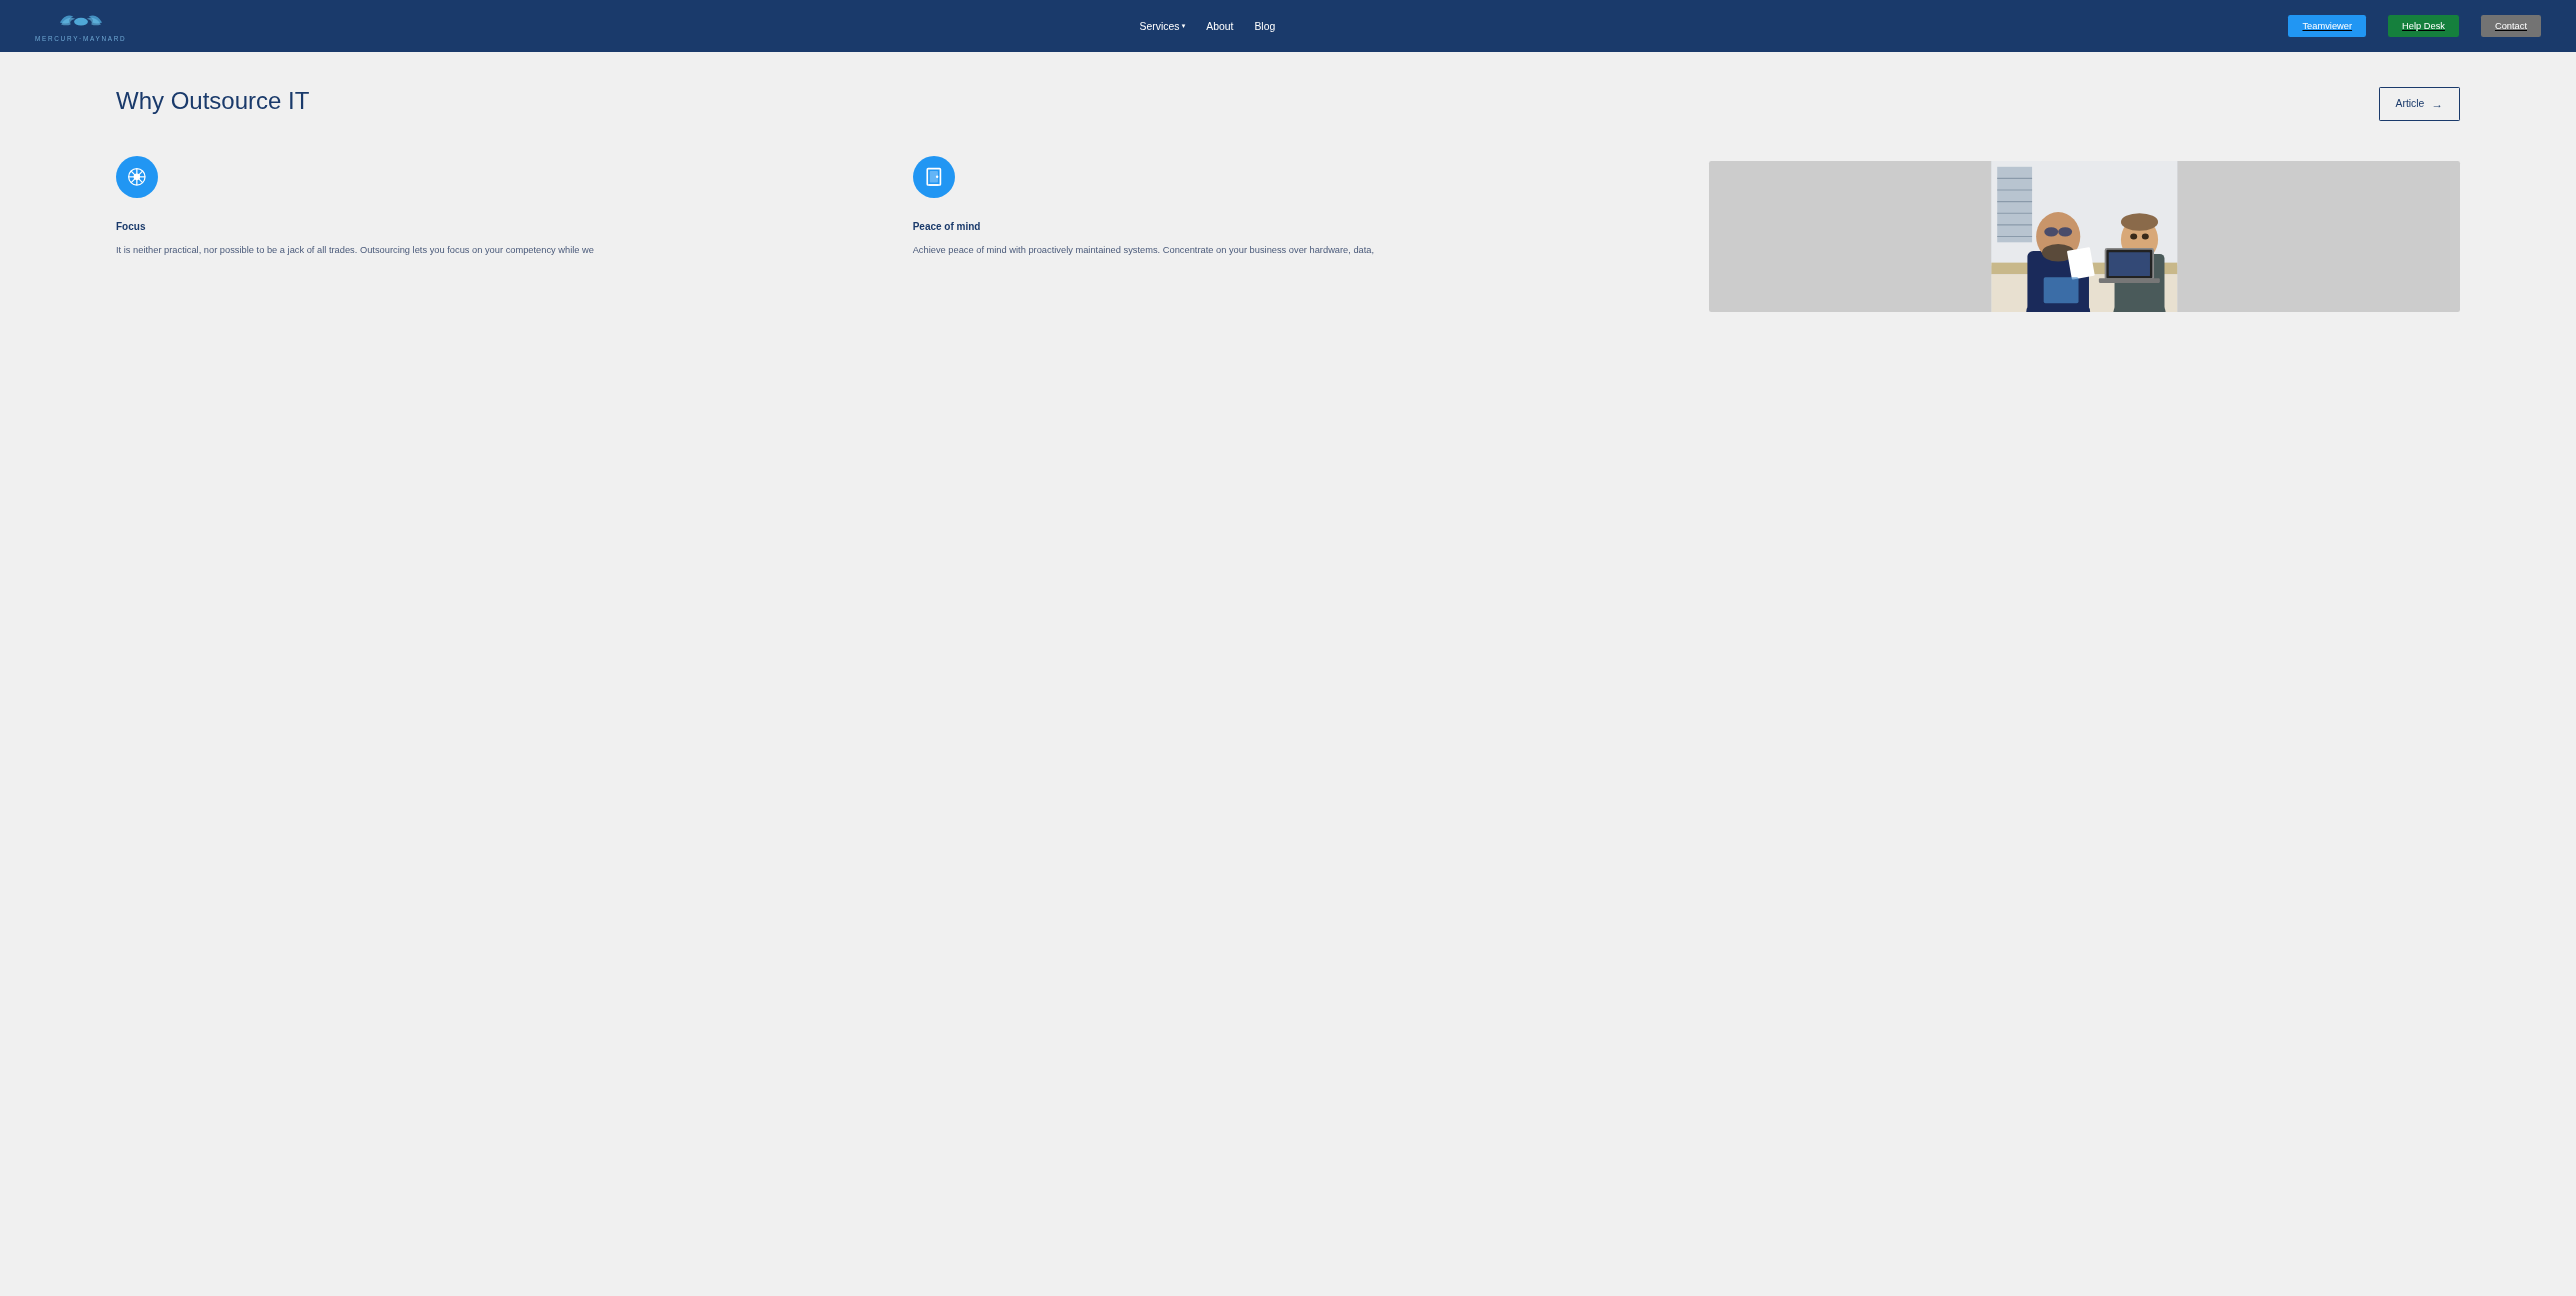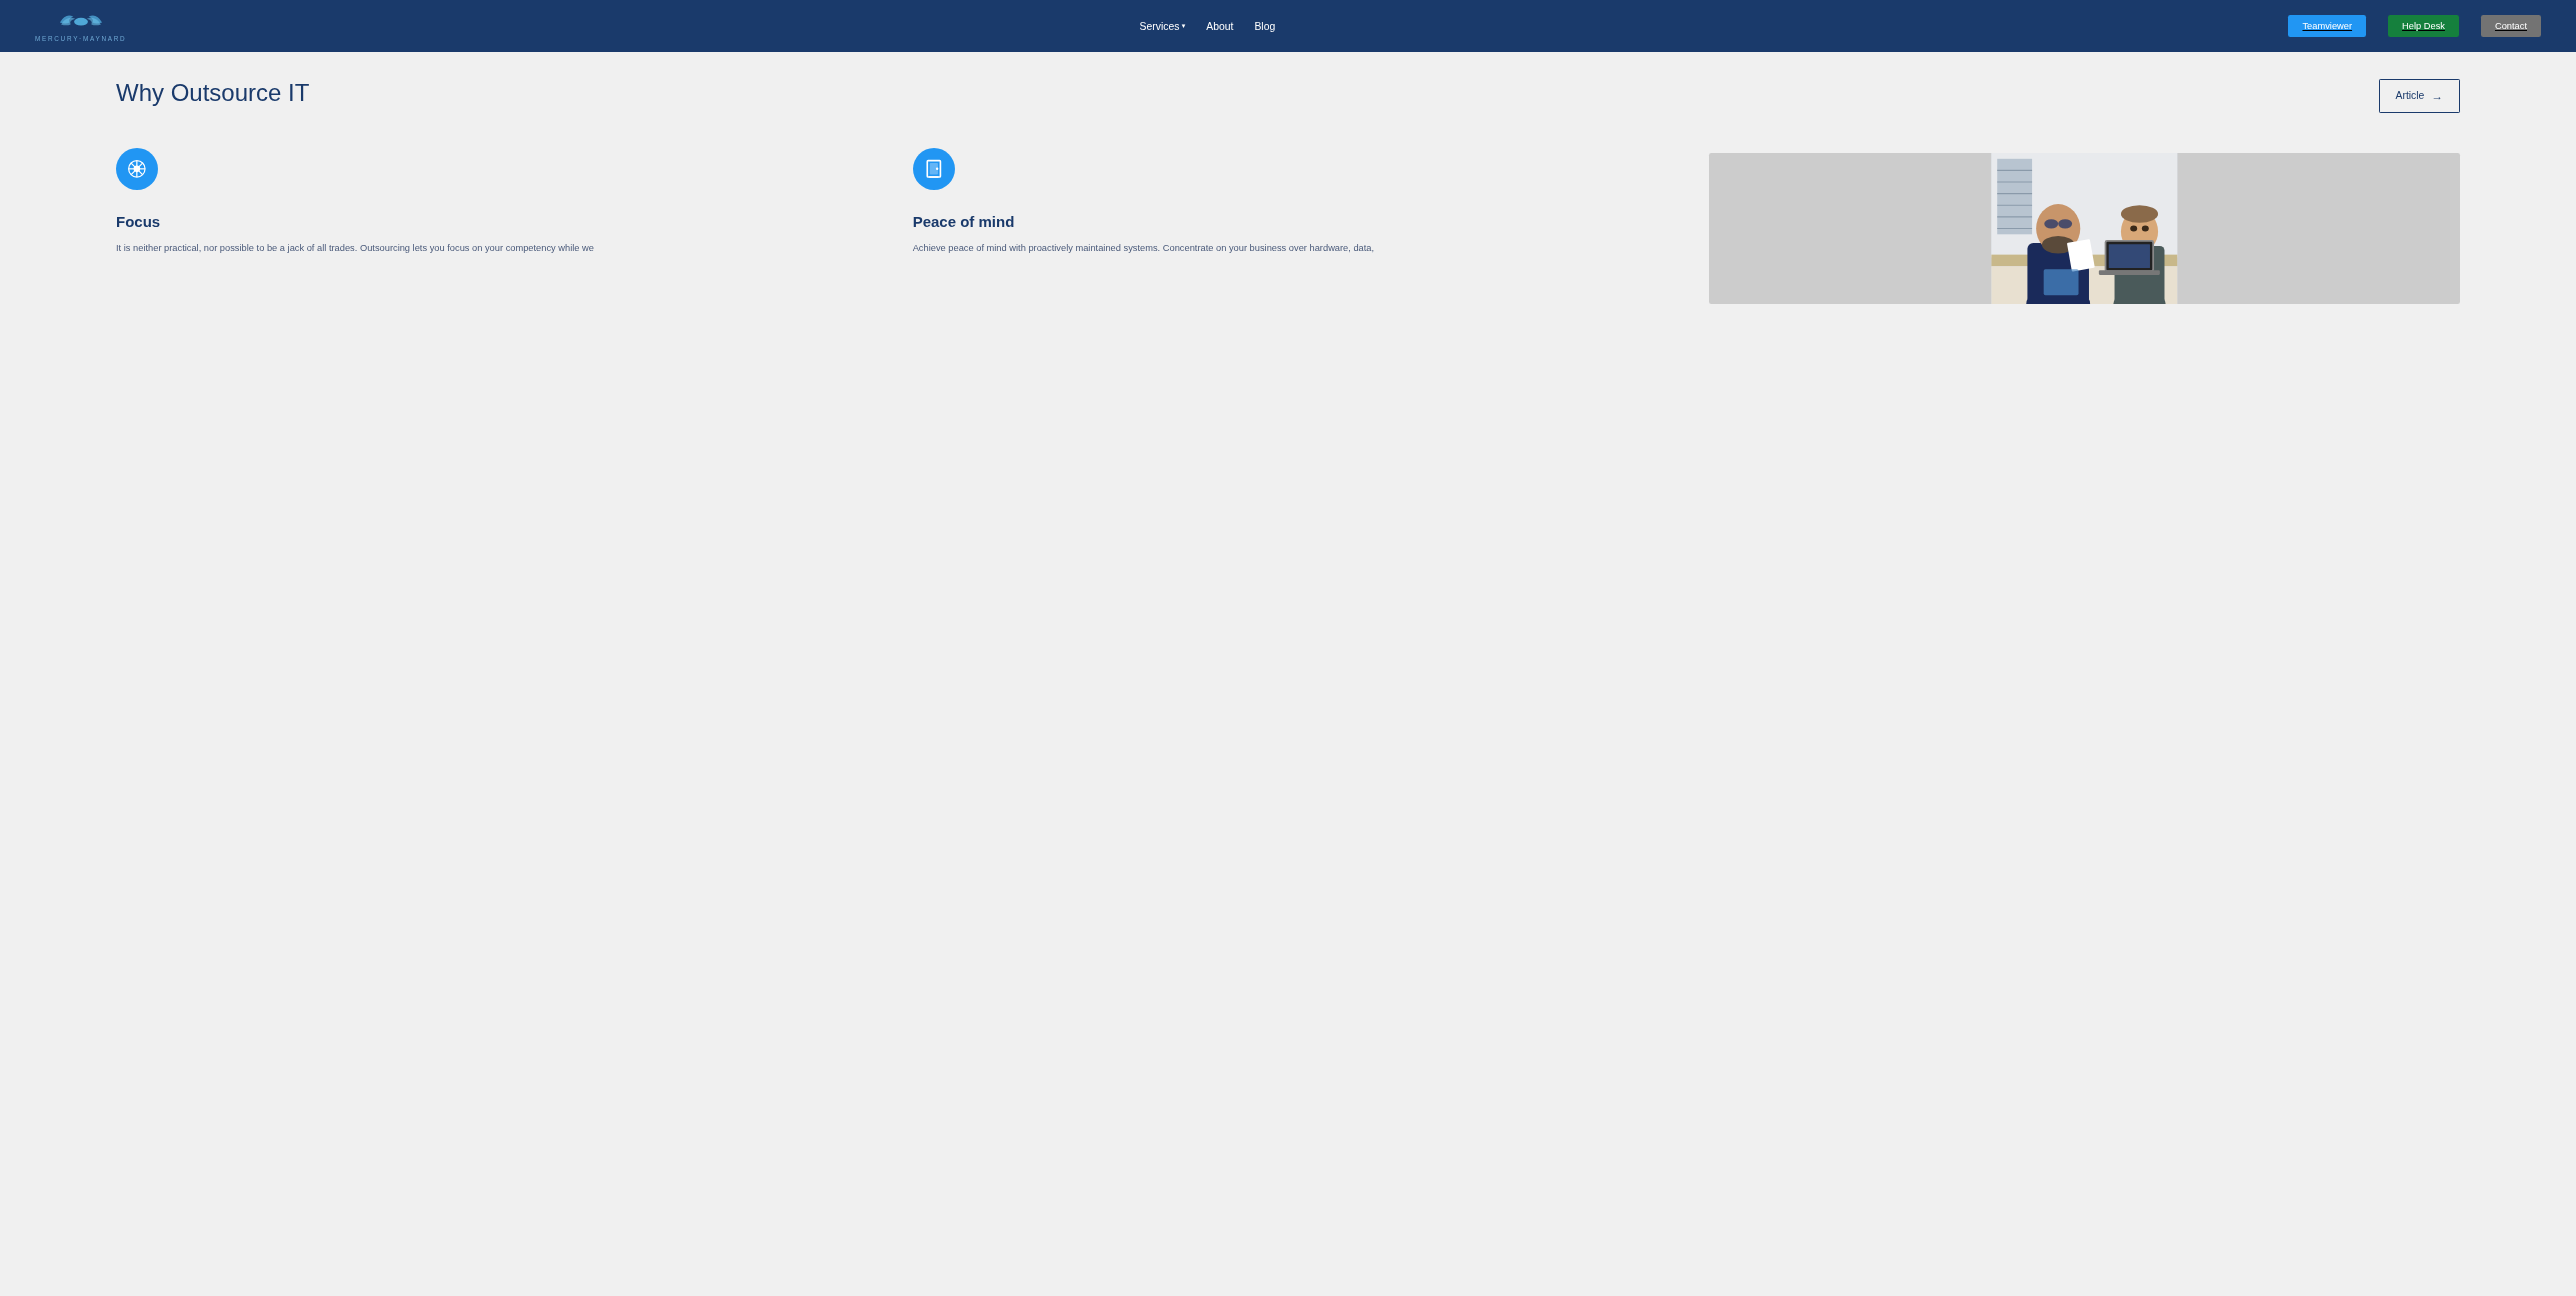--- a/index.html
+++ b/index.html
@@ -64,21 +64,21 @@
       border: none;
       color: white;
     }
     .btn-teamviewer { background: #2196f3; }
     .btn-helpdesk { background: #15803d; }
     .btn-contact { background: #737373; }
 
     
     .main-content {
       background: #f0f0f0;
-      padding: 27px 116px 46px 116px;
+      padding: 35px 116px 46px 116px;
       min-height: calc(100vh - 52px);
       border-radius: 15px;
     }
 
     .page-header {
       display: flex;
       justify-content: space-between;
       align-items: flex-start;
       margin-bottom: 35px;
     }
@@ -121,21 +121,21 @@
       align-items: center;
       justify-content: center;
       margin-bottom: 23px;
     }
     .card-icon-circle svg {
       fill: white;
       width: 19.7px;
       height: 19.7px;
     }
     .card-title {
-      font-size: 15px;
+      font-size: 10px;
       color: #1a3a6b;
       font-weight: 600;
       margin-bottom: 11.6px;
     }
     .card-text {
       font-size: 9.3px;
       color: #4a5a7a;
       line-height: 1.6;
     }
 

